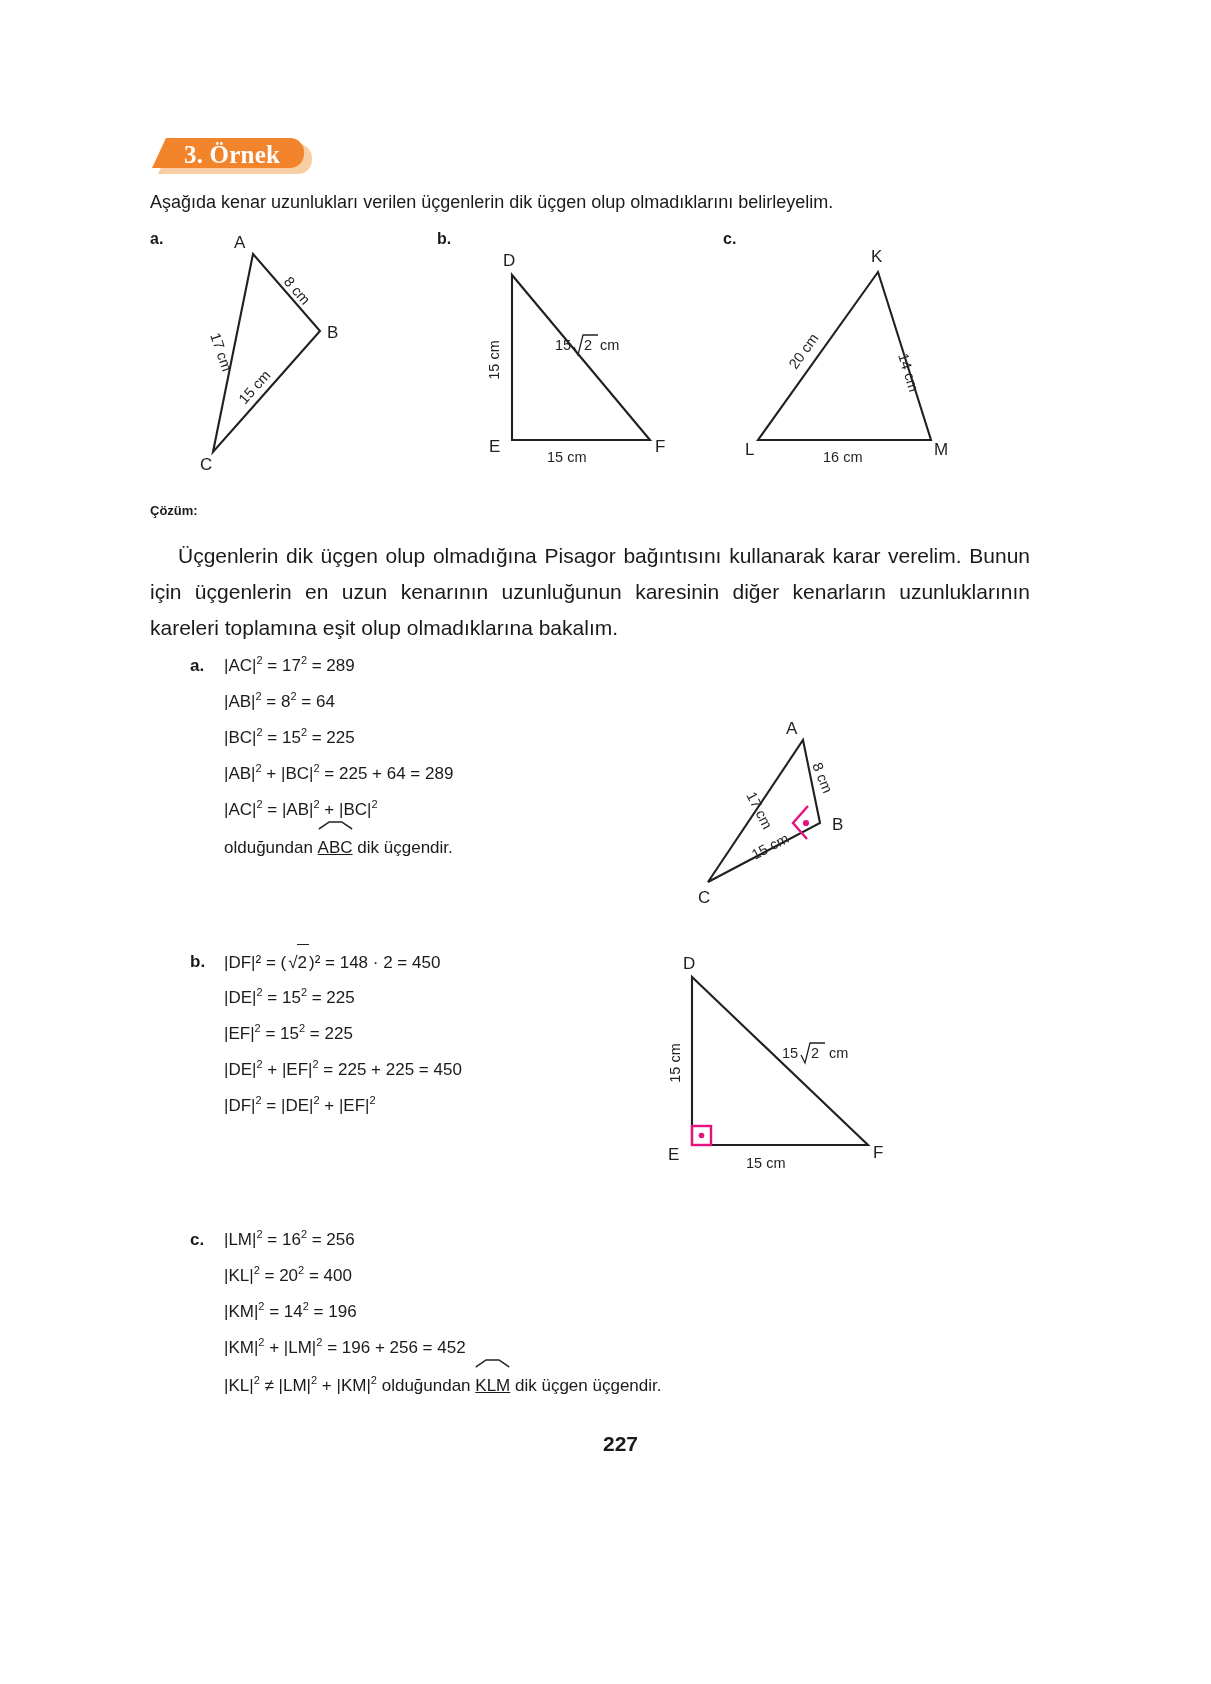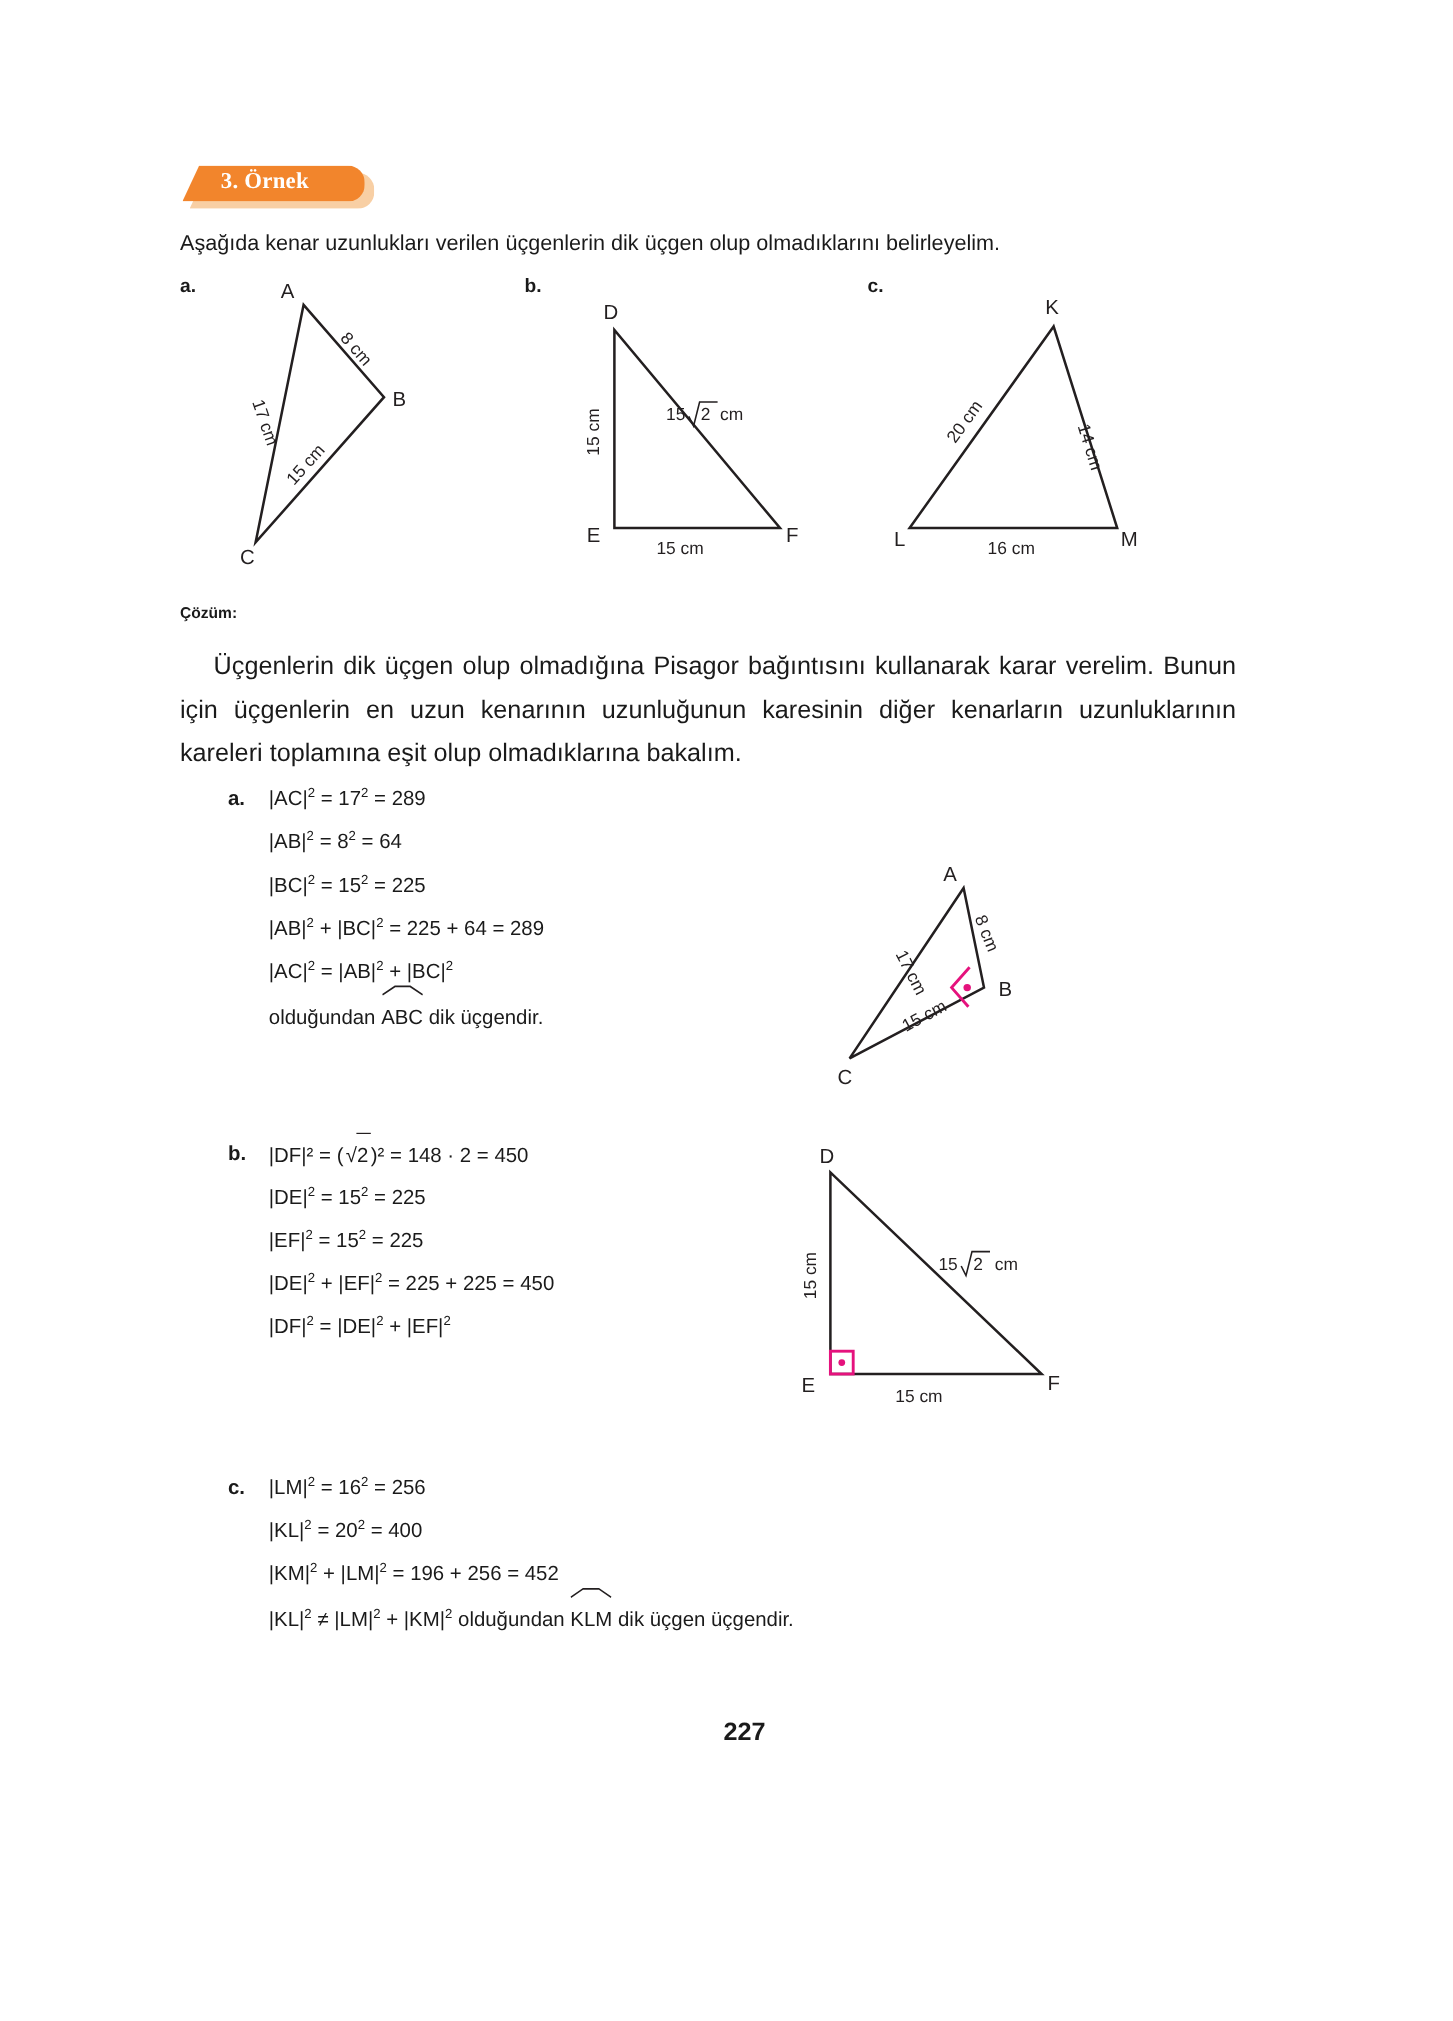--- a/index.html
+++ b/index.html
@@ -45,21 +45,21 @@
     height: 30px;
     background: #f2852c;
     border-radius: 0 14px 14px 0;
     clip-path: polygon(14px 0, 100% 0, 100% 100%, 0 100%);
   }
   .banner-label {
     position: absolute;
     left: 32px;
     top: 3px;
     font-family: "Liberation Serif", serif;
-    font-size: 19px;
+    font-size: 25px;
     font-weight: bold;
     color: #ffffff;
     letter-spacing: .2px;
   }
 
   
   .intro {
     position: absolute;
     left: 150px;
     top: 189px;
@@ -126,20 +126,21 @@
     border-top: 1.4px solid #231f20;
     padding: 0 2px 0 1px;
     margin-left: -1px;
   }
 
   
   .arc {
     display: inline-block;
     position: relative;
     padding-top: 2px;
+    text-decoration: underline;
   }
   .arc .arcsvg {
     position: absolute;
     left: 0;
     top: -7px;
     width: 100%;
     height: 9px;
   }
 
   .pagenum {
@@ -285,20 +286,21 @@
       </g>
     </svg>
   </div>
 
   <div class="sol" style="left:224px; top:1222px;">
     <div class="row">
       <span class="tag">c.</span>
       <span>|LM|<sup>2</sup> = 16<sup>2</sup> = 256</span>
     </div>
     <div class="row"><span>|KL|<sup>2</sup> = 20<sup>2</sup> = 400</span></div>
+    <div class="row"><span>|KM|<sup>2</sup> = 14<sup>2</sup> = 196</span></div>
     <div class="row"><span>|KM|<sup>2</sup> + |LM|<sup>2</sup> = 196 + 256 = 452</span></div>
     <div class="row">
       <span>|KL|<sup>2</sup> ≠ |LM|<sup>2</sup> + |KM|<sup>2</sup> olduğundan</span>
       <span class="arc">
         <svg class="arcsvg" viewBox="0 0 48 9" preserveAspectRatio="none">
           <path d="M1,8 L15,1 L33,1 L47,8" stroke="#231f20" stroke-width="1.5" fill="none"></path>
         </svg>
         <span>KLM</span>
       </span>
       <span>dik üçgen üçgendir.</span>

